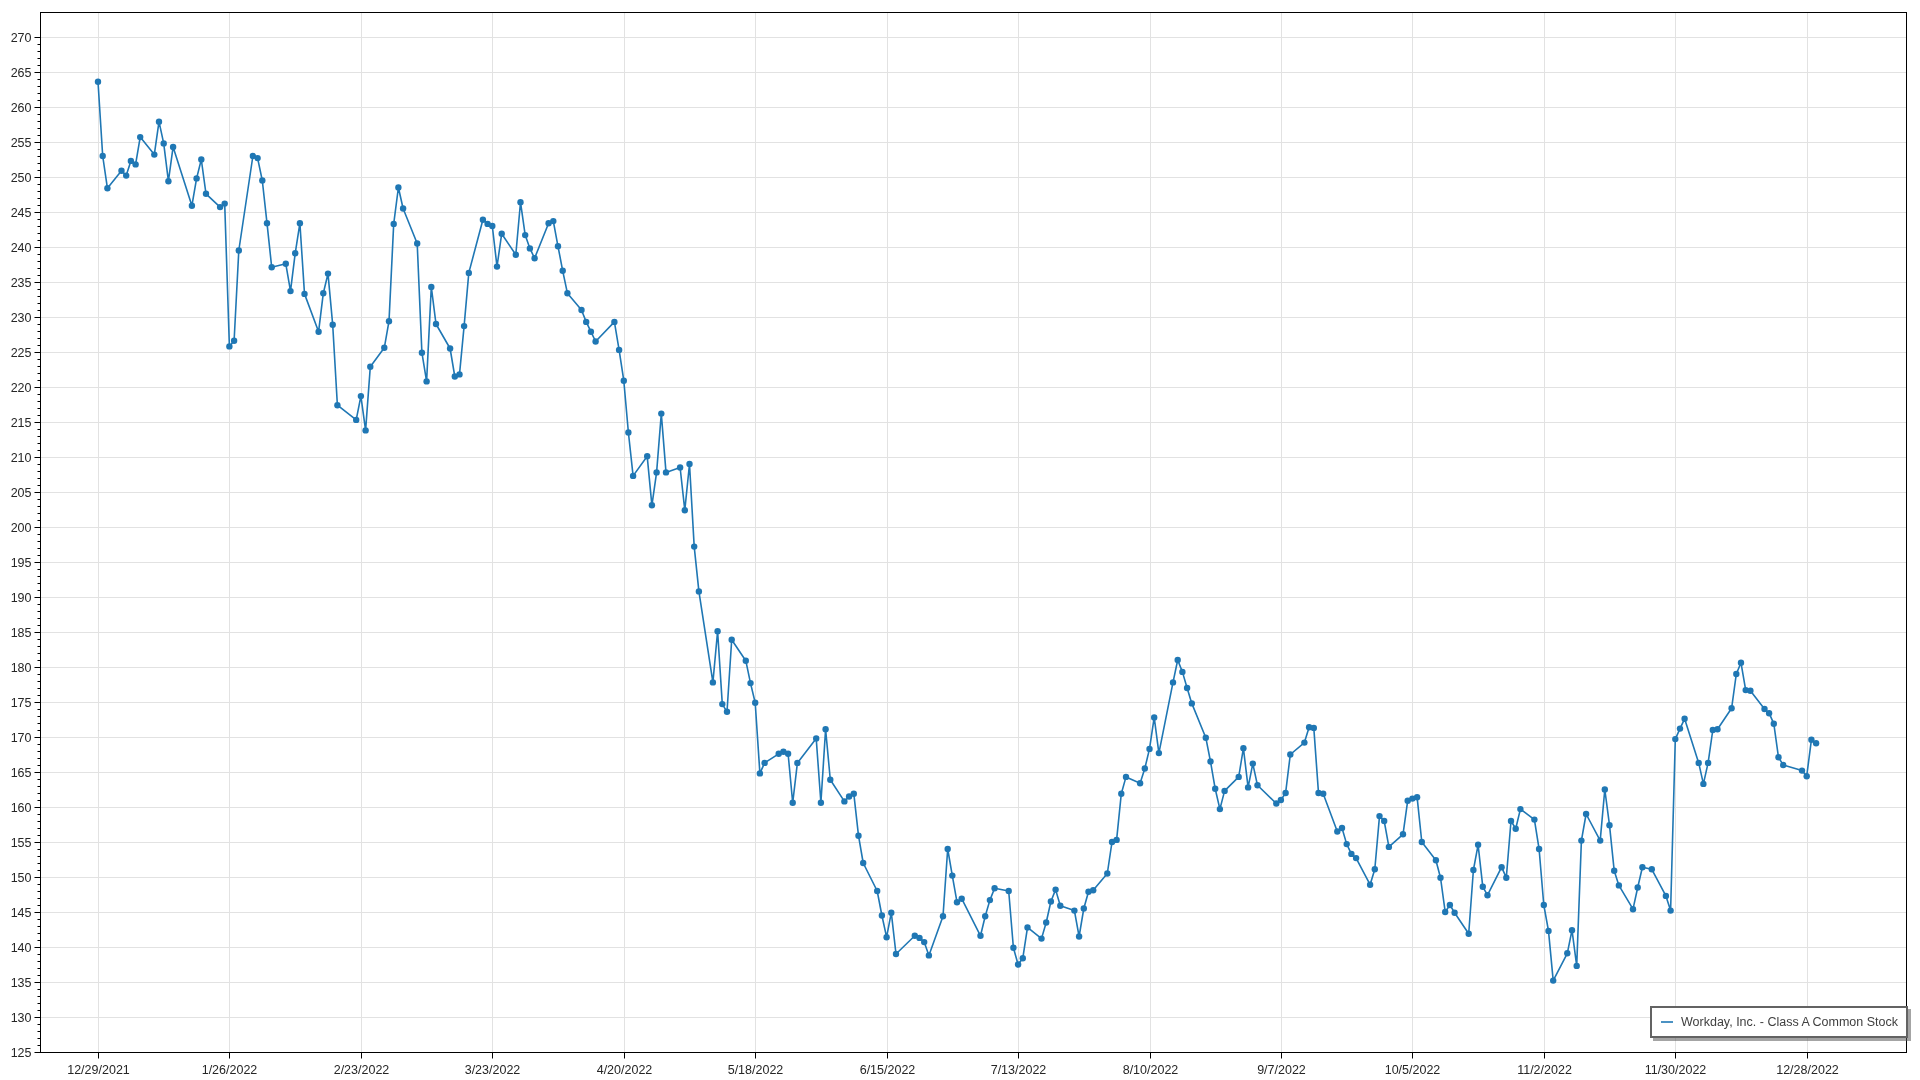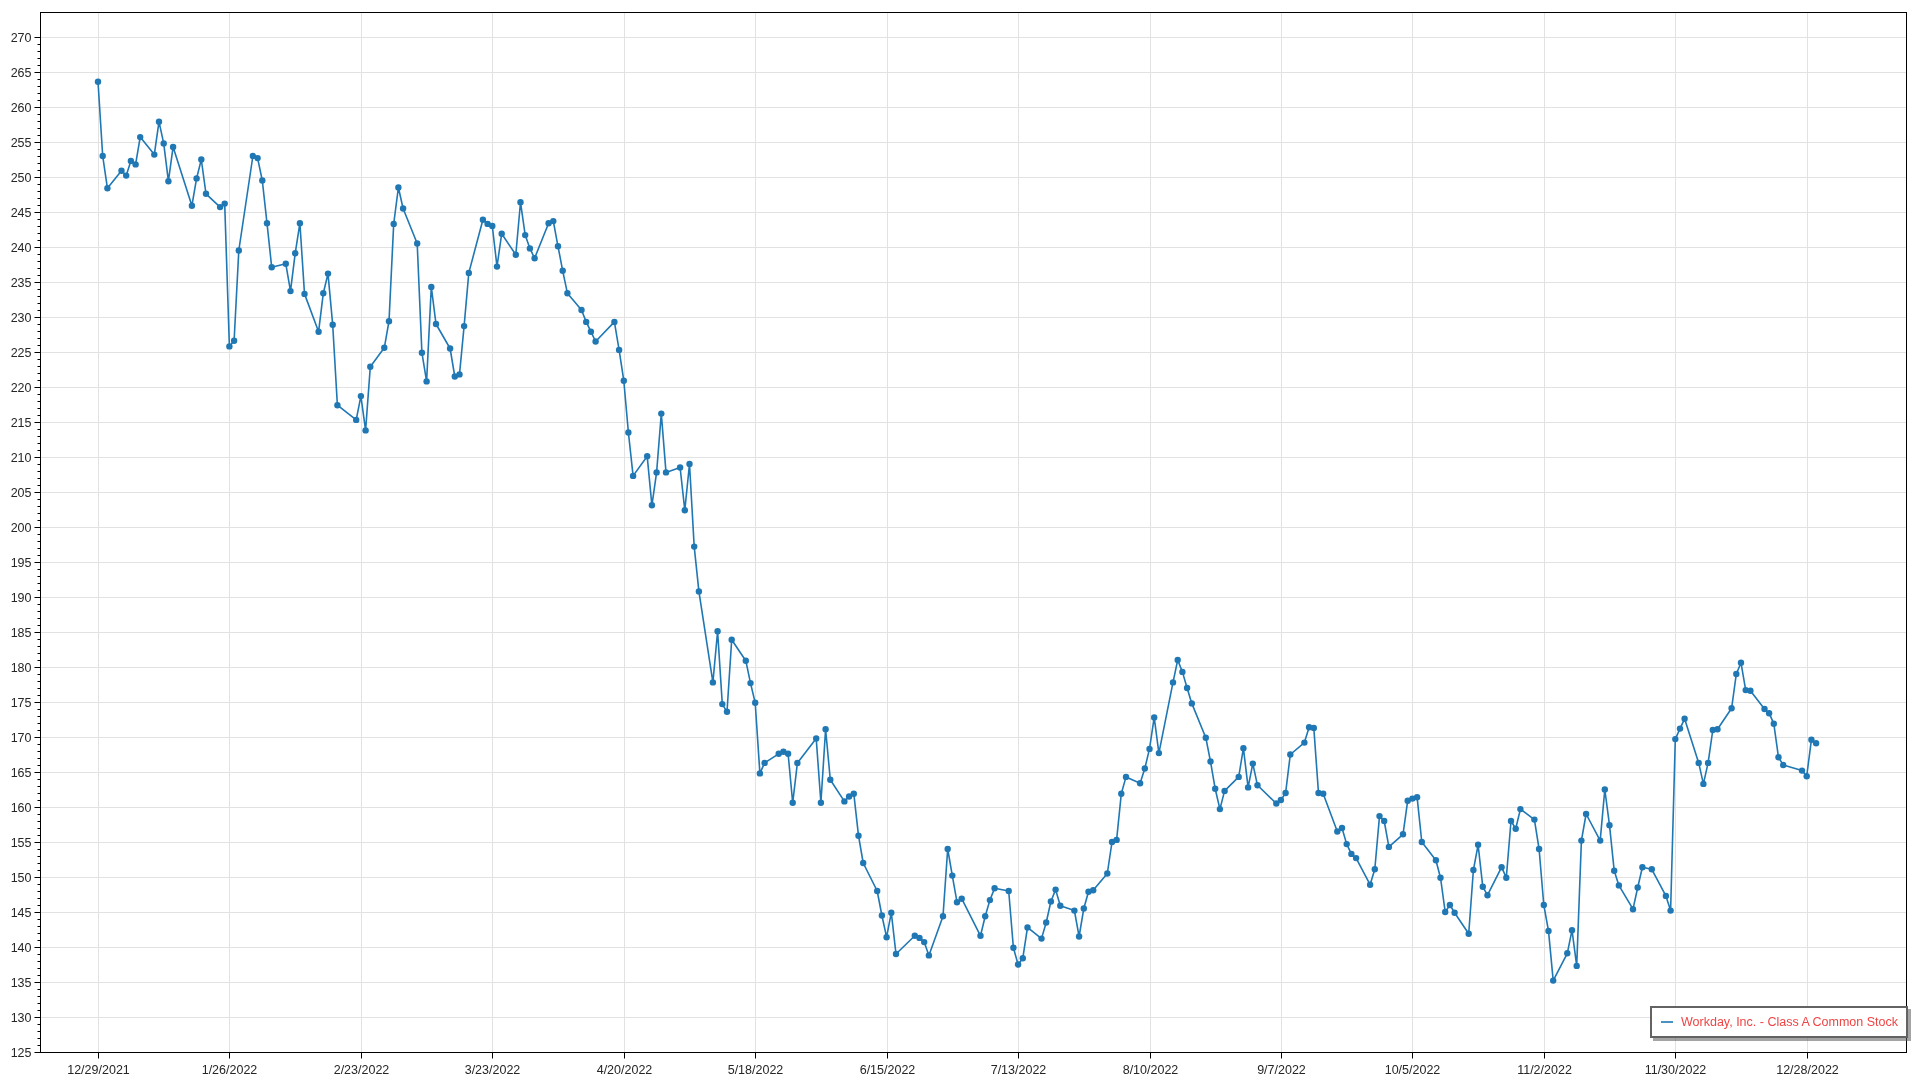--- a/index.html
+++ b/index.html
@@ -7,21 +7,21 @@
     position:relative;width:1920px;height:1080px;background:#ffffff;
     font-family:"Liberation Sans",sans-serif;overflow:hidden;
   }
   #chart-svg{position:absolute;left:0;top:0;}
   .legend-box{
     position:absolute;left:1650px;top:1006px;width:258px;height:32px;
     background:#ffffff;border:2px solid #636363;
     box-shadow:3px 3px 0 rgba(90,90,90,0.55);
     display:flex;align-items:center;gap:8px;padding:0 8px;box-sizing:border-box;
   }
-  .legend-label{font-size:12.5px;color:#ef4444;white-space:nowrap;}
+  .legend-label{font-size:12.5px;color:#404040;white-space:nowrap;}
 </style>
 </head>
 <body>
 
 <div id="screen">
   <svg id="chart-svg" width="1920" height="1080" viewBox="0 0 1920 1080">
       <line x1="98.5" y1="12.5" x2="98.5" y2="1052.5" stroke="#e2e2e2" stroke-width="1"></line>
       <line x1="229.5" y1="12.5" x2="229.5" y2="1052.5" stroke="#e2e2e2" stroke-width="1"></line>
       <line x1="361.5" y1="12.5" x2="361.5" y2="1052.5" stroke="#e2e2e2" stroke-width="1"></line>
       <line x1="492.5" y1="12.5" x2="492.5" y2="1052.5" stroke="#e2e2e2" stroke-width="1"></line>

